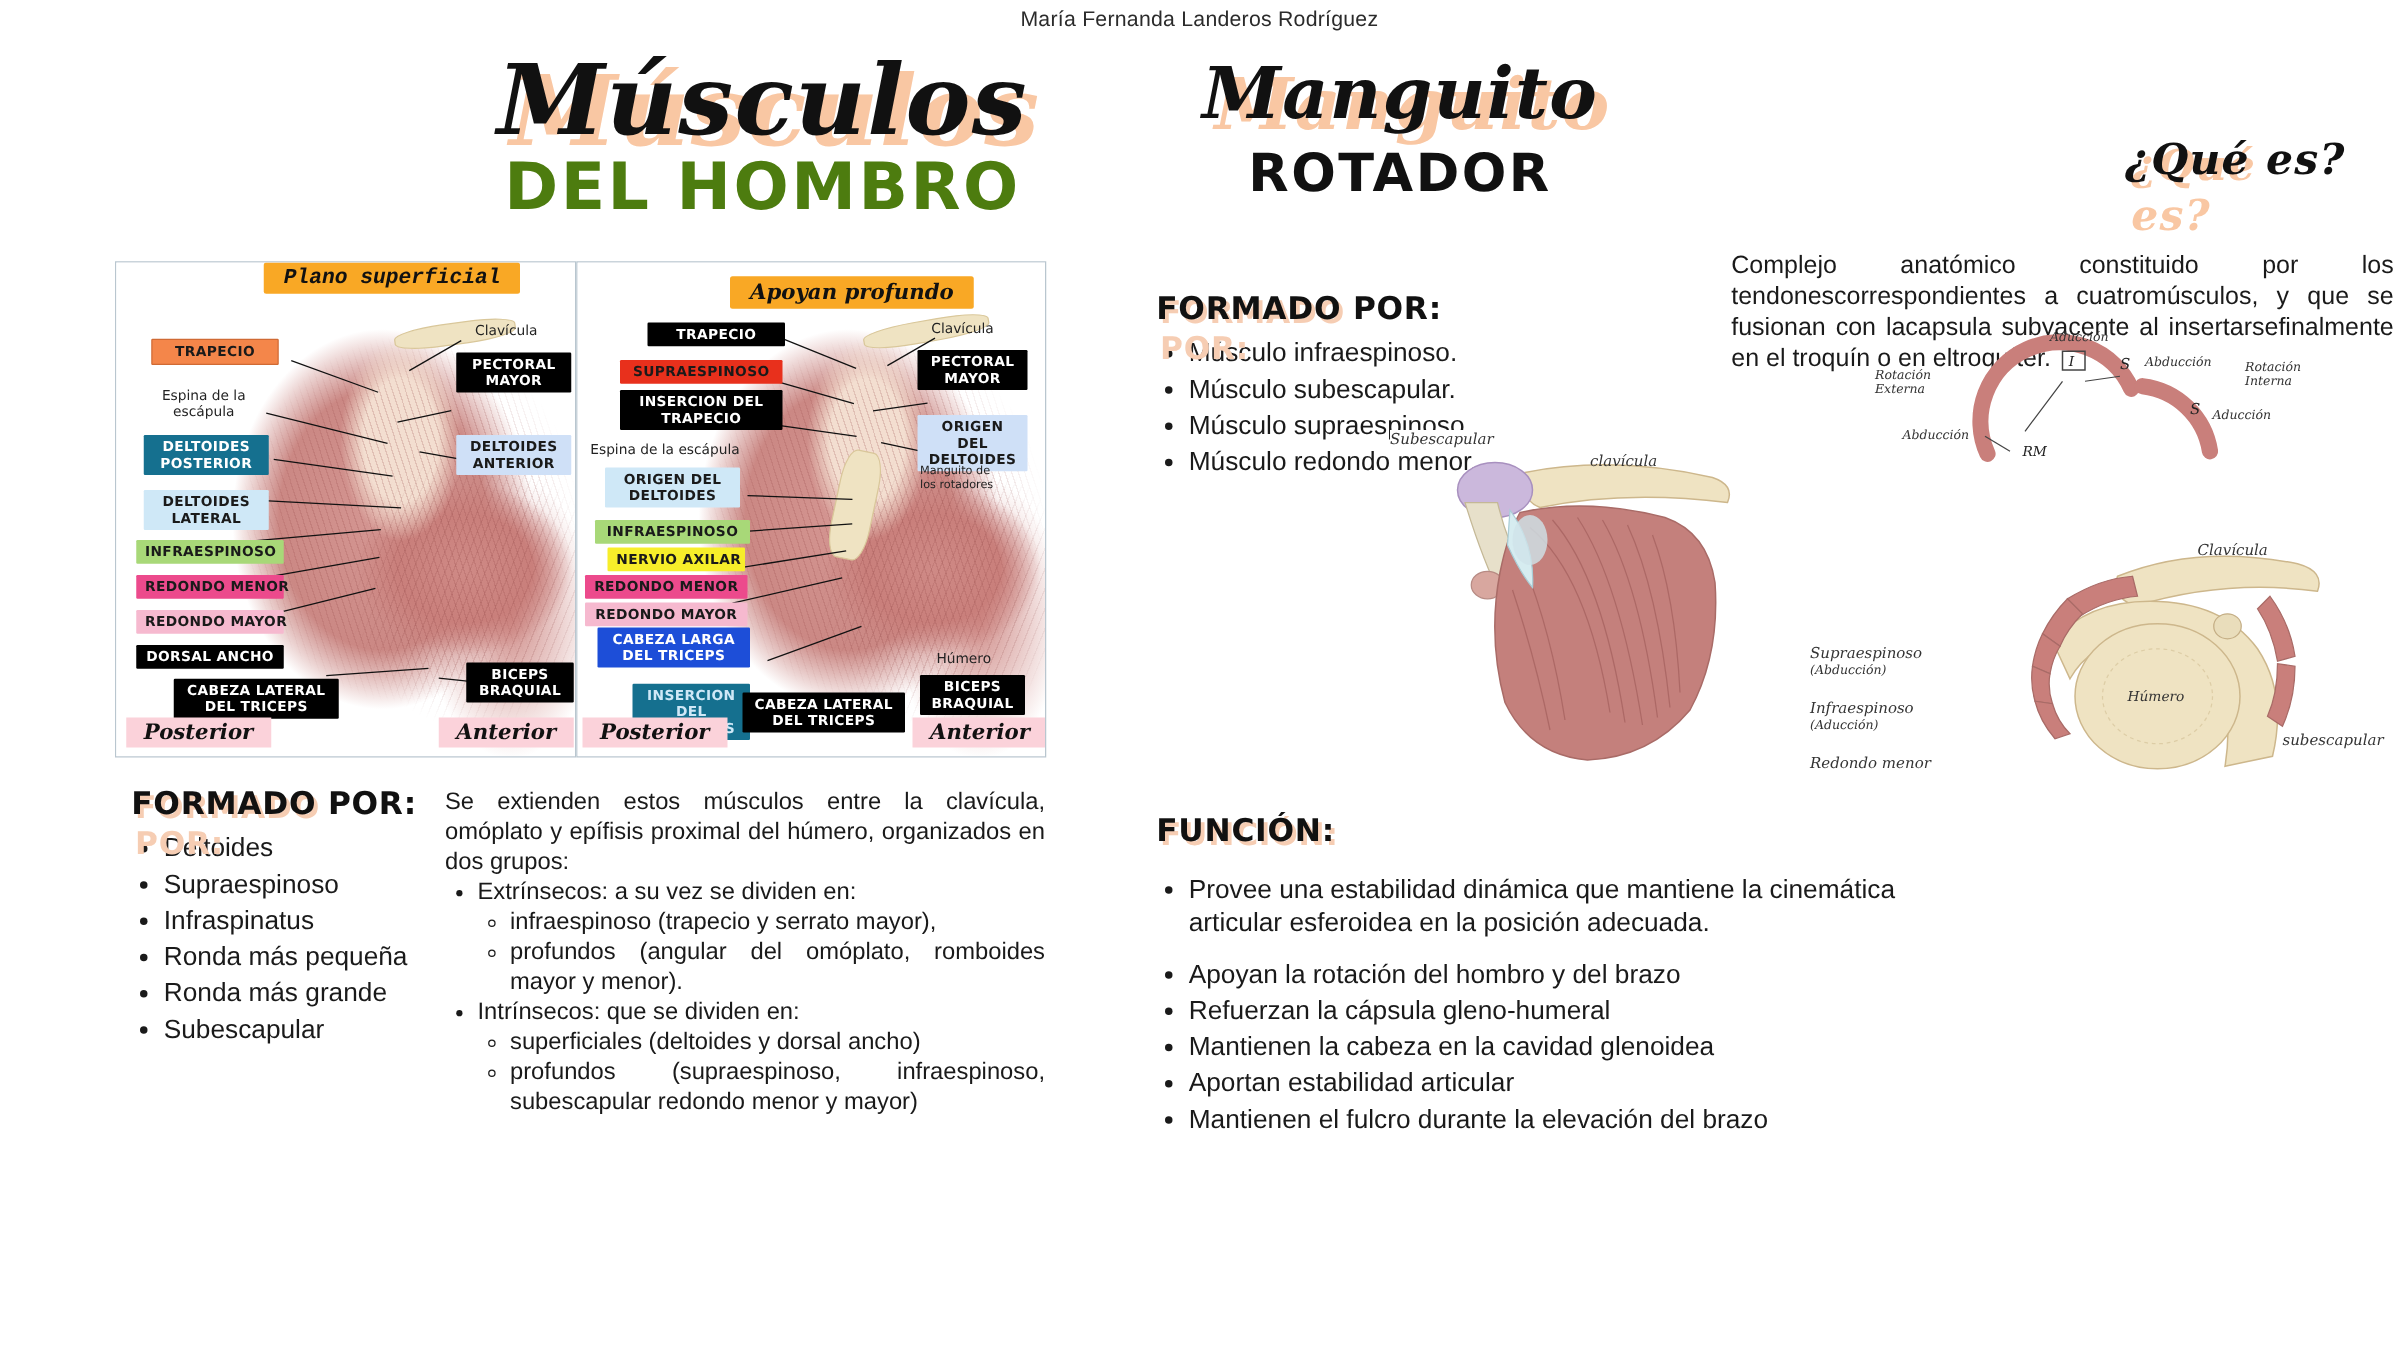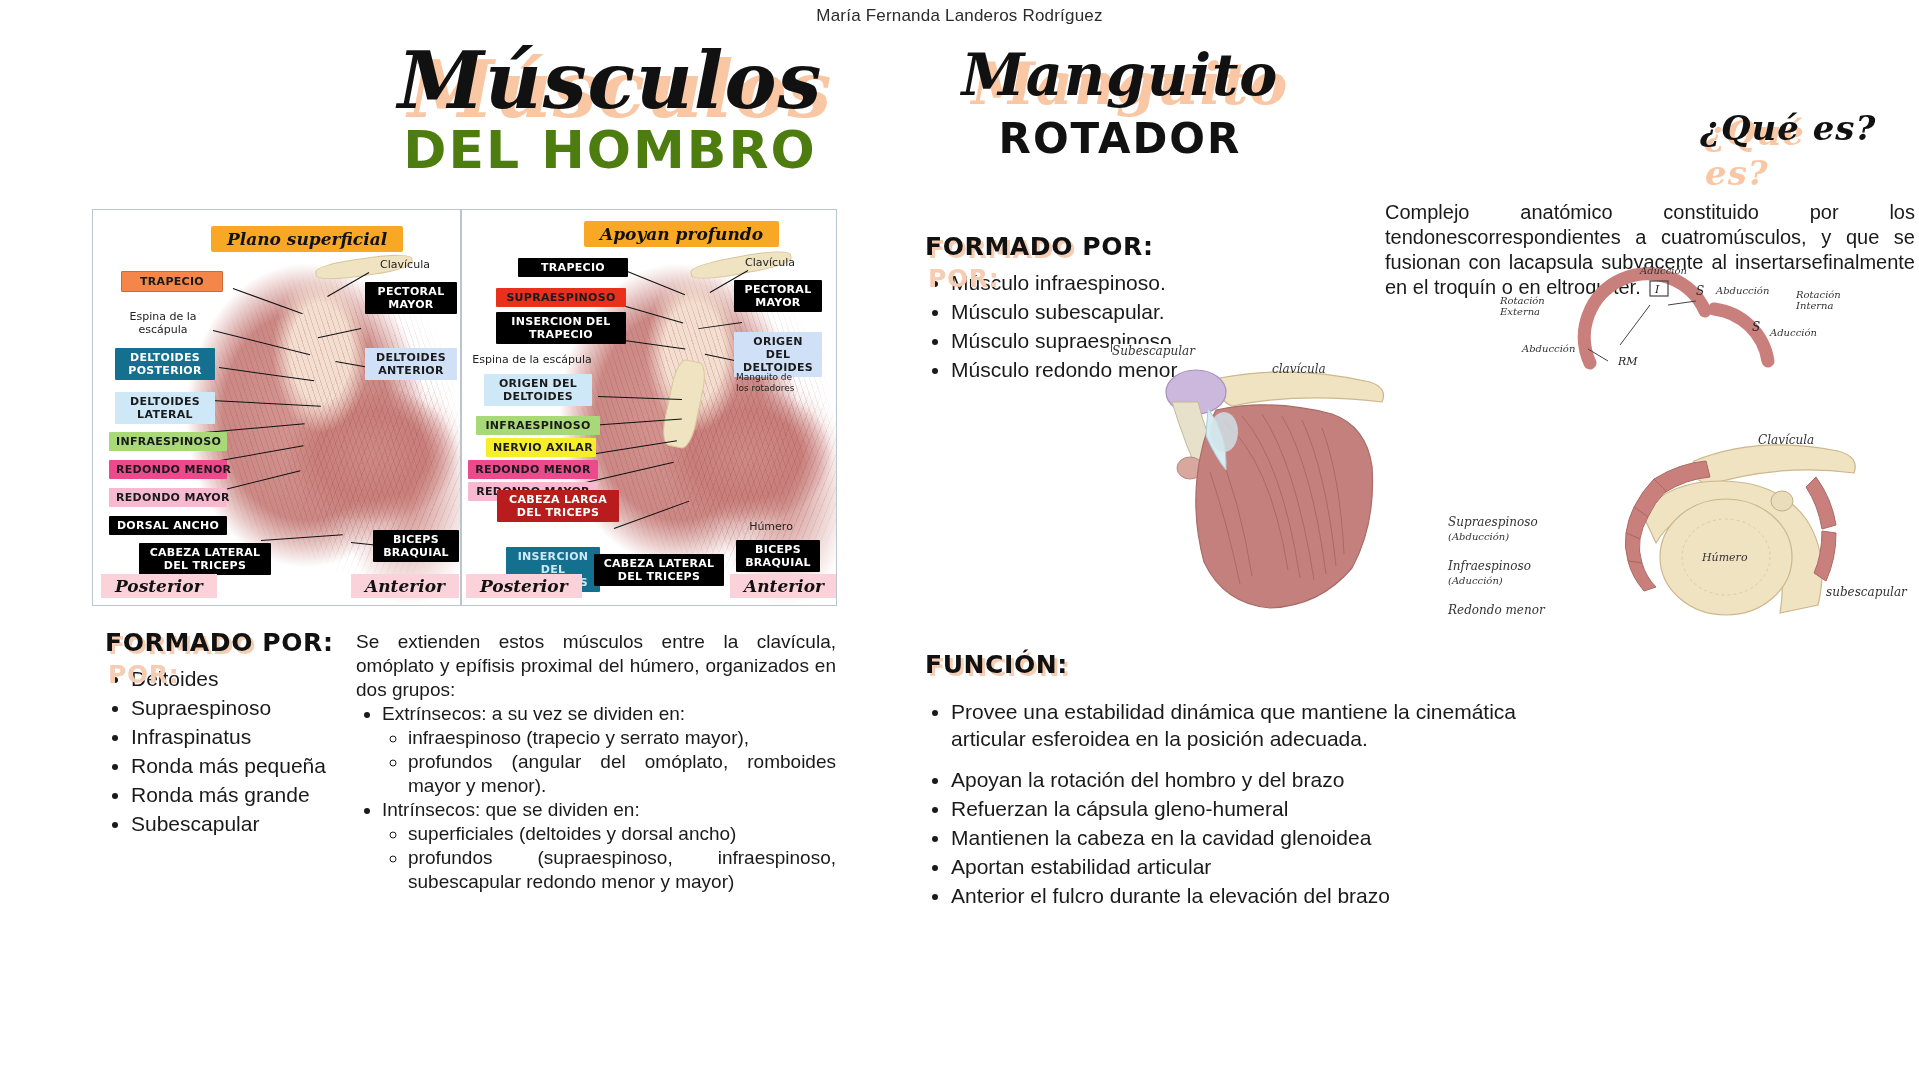--- a/index.html
+++ b/index.html
@@ -187,21 +187,21 @@
   </div>
 
   <div class="intro">Complejo anatómico constituido por los tendonescorrespondientes a cuatromúsculos, y que se fusionan con lacapsula subyacente al insertarsefinalmente en el troquín o en eltroquíter.</div>
 
   <div class="frame" id="plano-sup">
     <div class="muscle-art"></div>
     <div class="fibers"></div>
     <div class="fibers2"></div>
     <div class="bone" style="left:222px;top:48px;width:96px;height:16px;transform:rotate(-8deg);"></div>
 
-    <div class="banner" style="left:118px;top:16px;">Plano superficial</div>
+    <div class="banner" style="left:118px;top:0;font-family:Liberation Mono, monospace;">Plano superficial</div>
 
     <div class="leader" style="left:140px;top:78px;width:74px;transform:rotate(20deg);"></div>
     <div class="leader" style="left:120px;top:120px;width:100px;transform:rotate(14deg);"></div>
     <div class="leader" style="left:126px;top:157px;width:96px;transform:rotate(8deg);"></div>
     <div class="leader" style="left:118px;top:190px;width:110px;transform:rotate(3deg);"></div>
     <div class="leader" style="left:112px;top:222px;width:100px;transform:rotate(-5deg);"></div>
     <div class="leader" style="left:116px;top:252px;width:96px;transform:rotate(-10deg);"></div>
     <div class="leader" style="left:120px;top:282px;width:90px;transform:rotate(-14deg);"></div>
     <div class="leader" style="left:168px;top:330px;width:82px;transform:rotate(-4deg);"></div>
     <div class="leader" style="left:258px;top:332px;width:62px;transform:rotate(6deg);"></div>
@@ -271,21 +271,21 @@
     <div class="lab multi" style="left:22px;top:164px;width:94px;background:#cfe8f7;color:#1a1a1a;">ORIGEN DEL DELTOIDES</div>
 
     <div class="lab" style="left:14px;top:206px;width:110px;background:#a8d878;color:#1a1a1a;">INFRAESPINOSO</div>
 
     <div class="lab" style="left:24px;top:228px;width:96px;background:#f7ee2a;color:#1a1a1a;">NERVIO AXILAR</div>
 
     <div class="lab" style="left:6px;top:250px;width:116px;background:#ec4a8c;color:#1a1a1a;">REDONDO MENOR</div>
 
     <div class="lab" style="left:6px;top:272px;width:116px;background:#f6b9cf;color:#1a1a1a;">REDONDO MAYOR</div>
 
-    <div class="lab multi" style="left:16px;top:280px;width:108px;background:#b91c1c;color:#fff;margin-left:19px;">CABEZA LARGA DEL TRICEPS</div>
+    <div class="lab multi" style="left:16px;top:292px;width:108px;background:#1d4ed8;color:#fff;">CABEZA LARGA DEL TRICEPS</div>
 
     <div class="lab multi" style="left:44px;top:337px;width:80px;background:#15708f;color:#cfe8f7;">INSERCION DEL DELTOIDES</div>
 
     <div class="lab multi" style="left:132px;top:344px;width:116px;background:#000;color:#fff;">CABEZA LATERAL DEL TRICEPS</div>
 
     <div class="plain" style="left:268px;top:46px;width:80px;">Clavícula</div>
 
     <div class="lab multi" style="left:272px;top:70px;width:74px;background:#000;color:#fff;">PECTORAL MAYOR</div>
 
     <div class="lab multi" style="left:272px;top:122px;width:74px;background:#cfe0f7;color:#1a1a1a;">ORIGEN DEL DELTOIDES</div>
@@ -428,17 +428,17 @@
       <span class="fg">FUNCIÓN:</span>
     </div>
   </div>
   <div class="funcion-list">
     <ul class="bul">
       <li class="gap">Provee una estabilidad dinámica que mantiene la cinemática articular esferoidea en la posición adecuada.</li>
       <li>Apoyan la rotación del hombro y del brazo</li>
       <li>Refuerzan la cápsula gleno-humeral</li>
       <li>Mantienen la cabeza en la cavidad glenoidea</li>
       <li>Aportan estabilidad articular</li>
-      <li>Anterior el fulcro durante la elevación del brazo</li>
+      <li>Mantienen el fulcro durante la elevación del brazo</li>
     </ul>
   </div>
 
 </div>
 
 </body></html>

